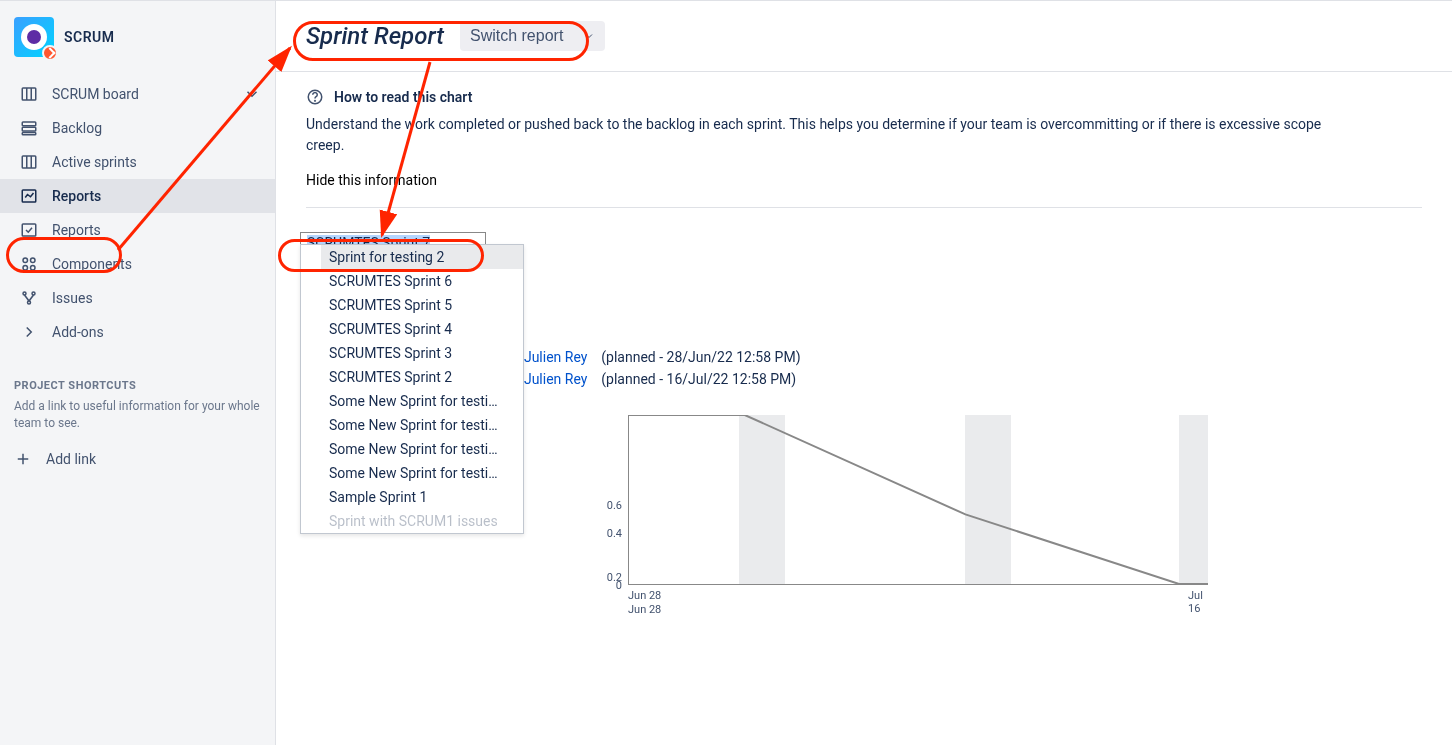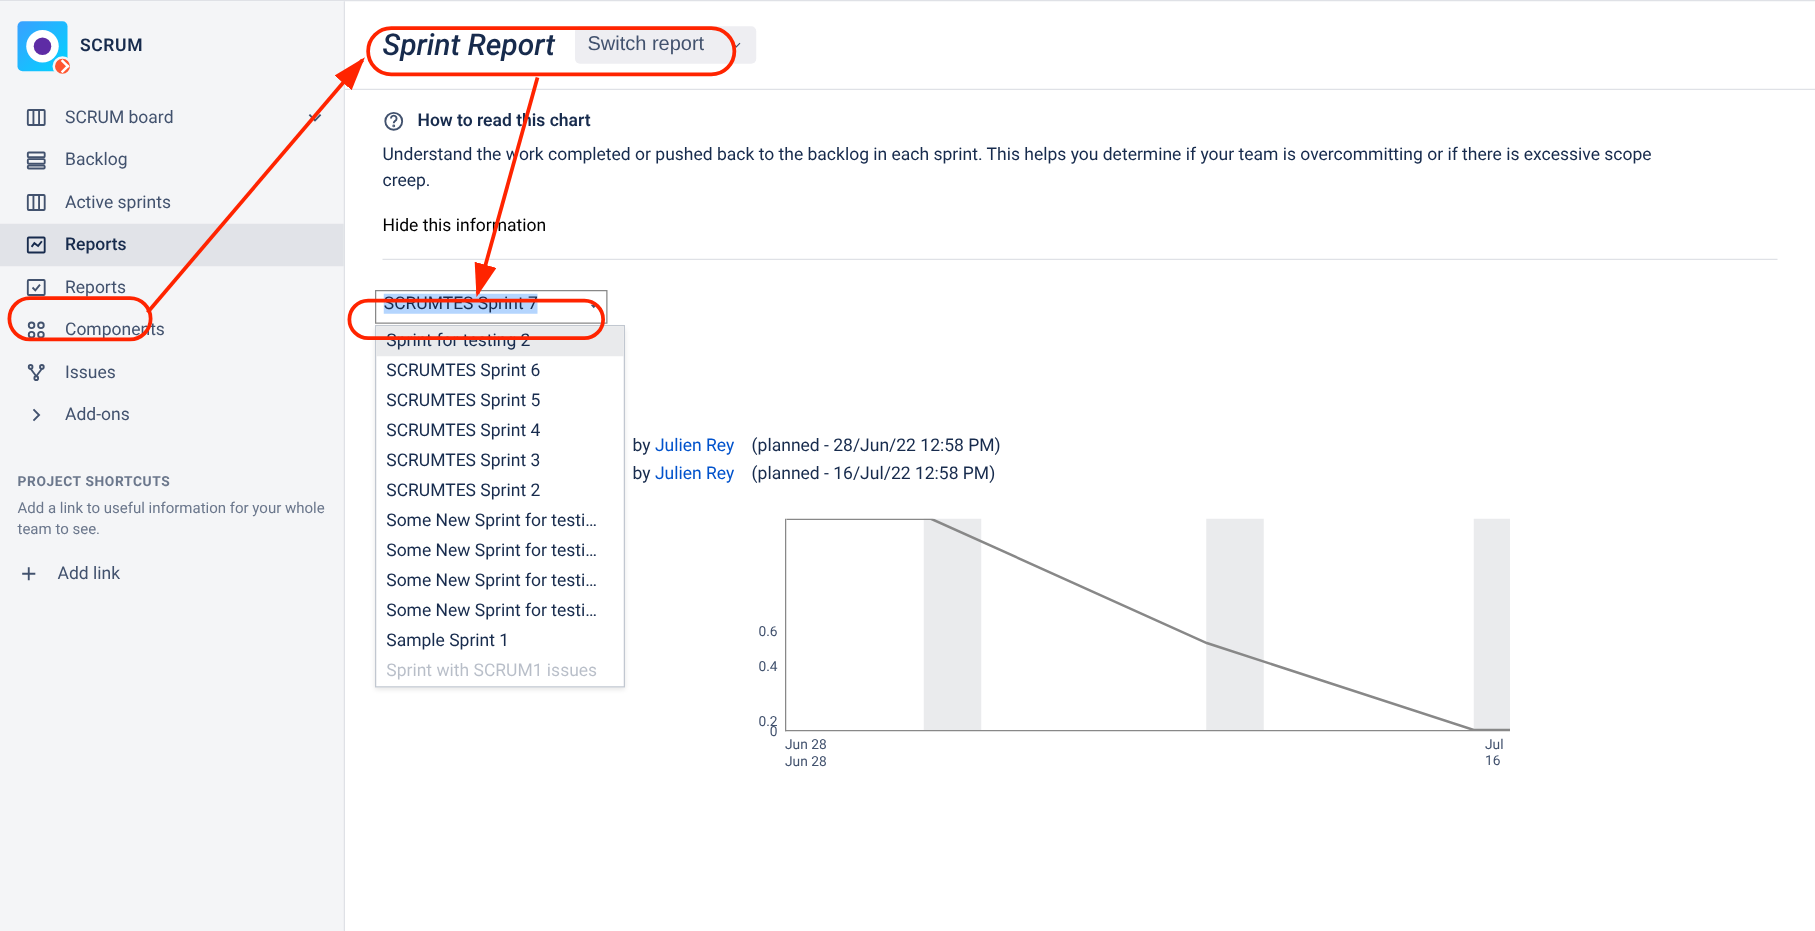--- a/index.html
+++ b/index.html
@@ -28,21 +28,21 @@
 .hr { border:none; border-top:1px solid #dfe1e6; margin: 0 -30px 16px -30px;}
 .help-row { display:flex; align-items:center; gap:10px; margin-bottom:8px;}
 .help-title { font-size:14px; font-weight:600;}
 .help-desc { font-size:14px; color:#172B4D; line-height:1.5; margin-bottom:14px; max-width: 1040px;}
 .hide-link { color:#000000; font-size:14px; text-decoration:none; cursor:pointer;}
 .hr2 { border:none; border-top:1px solid #dfe1e6; margin-top:18px; margin-bottom:24px;}
 .sprint-select-wrap { position:relative; display:inline-block;}
 .sprint-select { width:186px; height:27px; border:1px solid #888; padding:2px 6px; font-size:14px; background:#fff; }
 .sprint-select .sel-text{ background:#b4d5fe; }
 .sprint-select .caret { position:absolute; right:6px; top:8px; }
-.dropdown { position:absolute; top:28px; left:0; width:200px; background:#fff; border:1px solid #c1c7d0; z-index:20; box-shadow:0 2px 4px rgba(0,0,0,0.1);}
+.dropdown { position:absolute; top:12px; left:0; width:224px; background:#fff; border:1px solid #c1c7d0; z-index:20; box-shadow:0 2px 4px rgba(0,0,0,0.1);padding-left:20px;}
 .dropdown-item { padding:4px 8px; font-size:14px; color:#172B4D; cursor:pointer; white-space:nowrap; overflow:hidden; text-overflow:ellipsis;}
 .dropdown-item.highlighted { background:#e9eaec; }
 .meta-rows { margin-top:90px; margin-left:200px;}
 .meta-row { font-size:14px; margin-bottom:6px; }
 .meta-row .by { color:#172B4D; }
 .meta-row .user { color:#0052CC; }
 .meta-row .planned { color:#172B4D; }
 .chart-area { position:relative; margin-top:28px; margin-left:0px; width:640px;}
 .y-axis-label { position:absolute; font-size:11px; color:#42526E; right: calc(100% - 316px); text-align:right;}
 .x-axis-label { position:absolute; font-size:11px; color:#42526E; top:174px;}

